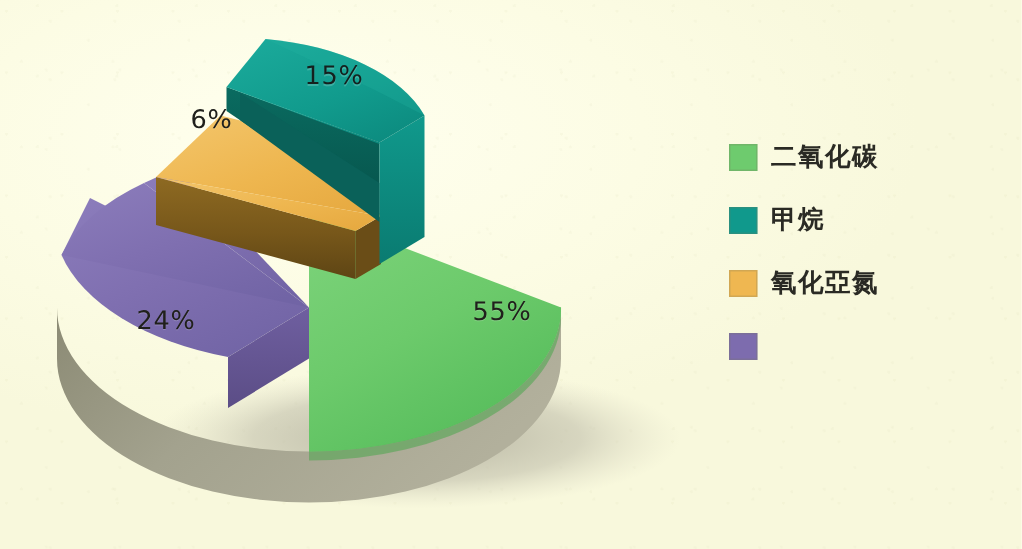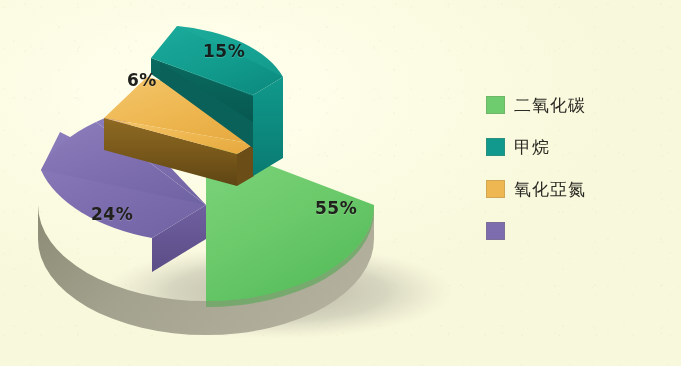--- a/index.html
+++ b/index.html
@@ -53,21 +53,21 @@
     left: 0;
     top: 0;
     width: 470px;
     height: 366px;
   }
 
   .slice-label {
     position: absolute;
     font-family: "DejaVu Sans", "Liberation Sans", sans-serif;
     font-size: 17px;
-    font-weight: 700;
+    font-weight: 400;
     color: #20201c;
     letter-spacing: .5px;
     white-space: nowrap;
     pointer-events: none;
     text-shadow: 0 1px 0 rgba(255,255,255,.18);
   }
   .slice-label.on-dark { color: #15201e; }
 
   
   #legend {
@@ -84,21 +84,21 @@
   .legend-swatch {
     width: 19px;
     height: 18px;
     flex: 0 0 19px;
     margin-right: 9px;
     box-shadow: 0 0 0 1px rgba(120,120,90,.25) inset;
   }
   .legend-label {
     font-family: "DejaVu Sans", "Liberation Sans", sans-serif;
     font-size: 17px;
-    font-weight: 400;
+    font-weight: 700;
     color: #2a2a24;
     letter-spacing: 1px;
     line-height: 1;
     white-space: nowrap;
   }
 </style>
 </head>
 <body>
 
 <div id="chart-figure">

